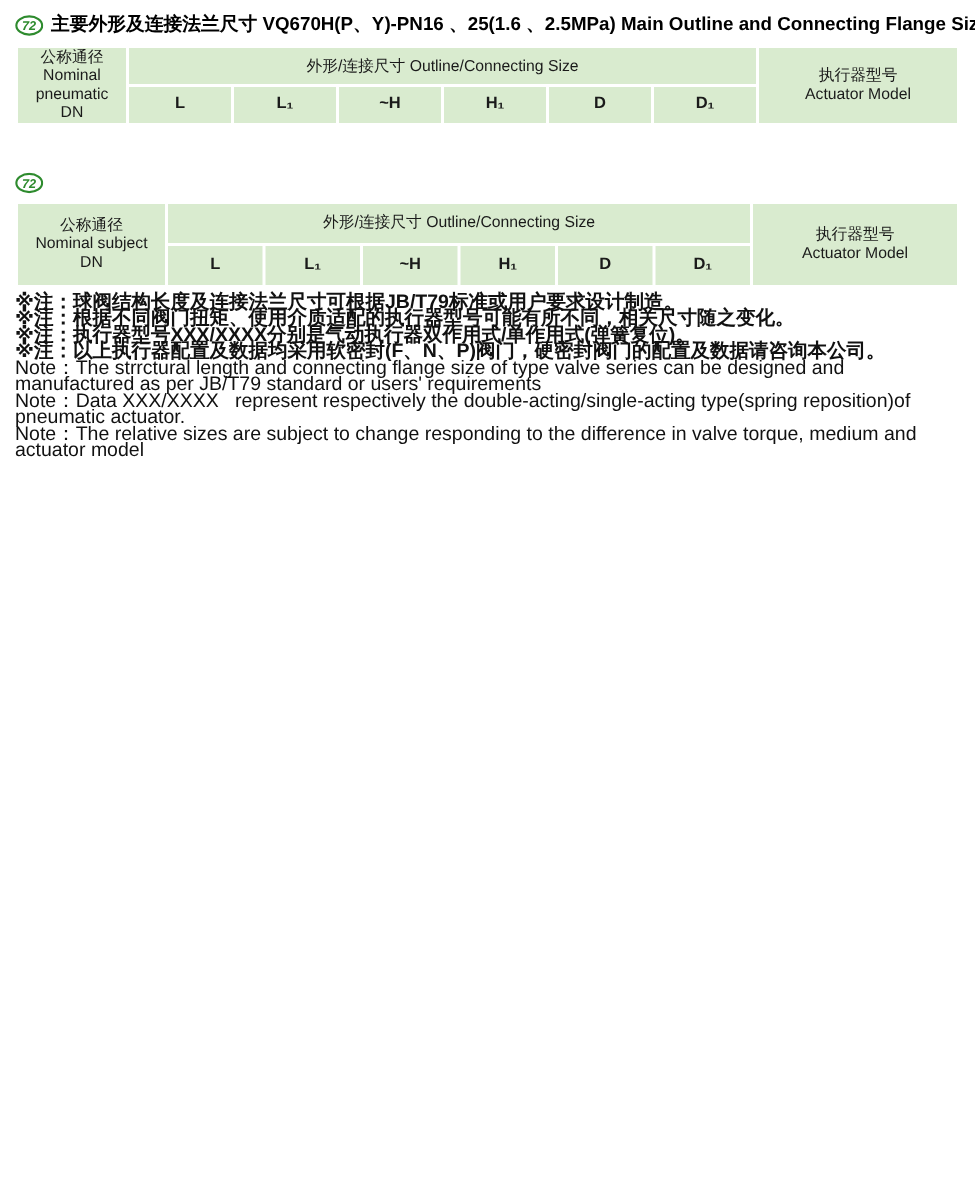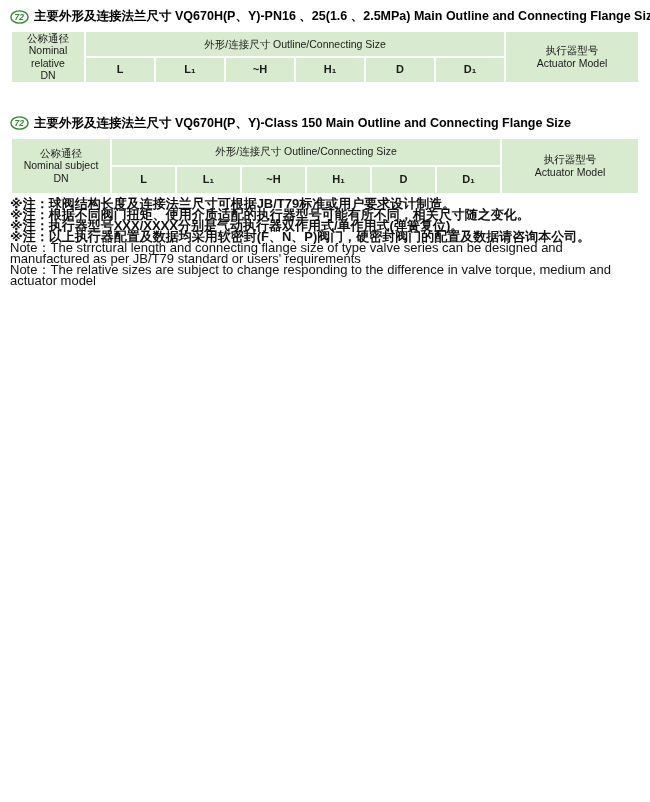--- a/index.html
+++ b/index.html
@@ -49,21 +49,21 @@
         <col style="width:68px">
         <col style="width:68px">
       <col style="width:68px">
         <col style="width:132px">
     </colgroup>
     <thead>
       <tr>
         <th rowspan="2">
           <span class="hdr-line">公称通径</span>
           <span class="hdr-line">Nominal</span>
-          <span class="hdr-line">relative</span>
+          <span class="hdr-line">pneumatic</span>
           <span class="hdr-line">DN</span>
         </th>
         <th colspan="6">外形/连接尺寸 Outline/Connecting Size</th>
         <th rowspan="2">
           <span class="hdr-line">执行器型号</span>
           <span class="hdr-line">Actuator Model</span>
         </th>
       </tr>
       <tr>
         <th class="dim-label">L</th>
@@ -75,21 +75,20 @@
       </tr>
     </thead>
     <tbody id="t1-body"></tbody>
   </table>
 
   <div class="title-row" style="margin-top:31px;">
     <svg class="logo" width="19" height="14" viewBox="0 0 19 14">
       <ellipse cx="9.5" cy="7" rx="8.6" ry="6.1" fill="none" stroke="#2e8b2e" stroke-width="1.4"></ellipse>
       <text x="4.6" y="10.2" font-size="8.5" font-style="italic" font-weight="bold" fill="#2e8b2e">72</text>
     </svg>
-    <h1>主要外形及连接法兰尺寸 VQ670H(P、Y)-Class 150 Main Outline and Connecting Flange Size</h1>
   </div>
 
   <table class="t2">
     <colgroup>
       <col style="width:55px">
         <col style="width:41px">
         <col style="width:63px">
       <col style="width:63px">
         <col style="width:63px">
         <col style="width:63px">
@@ -121,16 +120,17 @@
     </thead>
     <tbody id="t2-body"></tbody>
   </table>
 
   <div class="notes">
     <div class="note-line note-zh">※注：球阀结构长度及连接法兰尺寸可根据JB/T79标准或用户要求设计制造。</div>
     <div class="note-line note-zh">※注：根据不同阀门扭矩、使用介质适配的执行器型号可能有所不同，相关尺寸随之变化。</div>
     <div class="note-line note-zh">※注：执行器型号XXX/XXXX分别是气动执行器双作用式/单作用式(弹簧复位)。</div>
     <div class="note-line note-zh">※注：以上执行器配置及数据均采用软密封(F、N、P)阀门，硬密封阀门的配置及数据请咨询本公司。</div>
     <div class="note-line note-en">Note：The strrctural length and connecting flange size of type valve series can be designed and manufactured as per JB/T79 standard or users' requirements</div>
+    <div class="note-line note-en">Note：Data XXX/XXXX   represent respectively the double-acting/single-acting type(spring reposition)of pneumatic actuator.</div>
     <div class="note-line note-en">Note：The relative sizes are subject to change responding to the difference in valve torque, medium and actuator model</div>
   </div>
 
 </div>
 
 </body></html>

